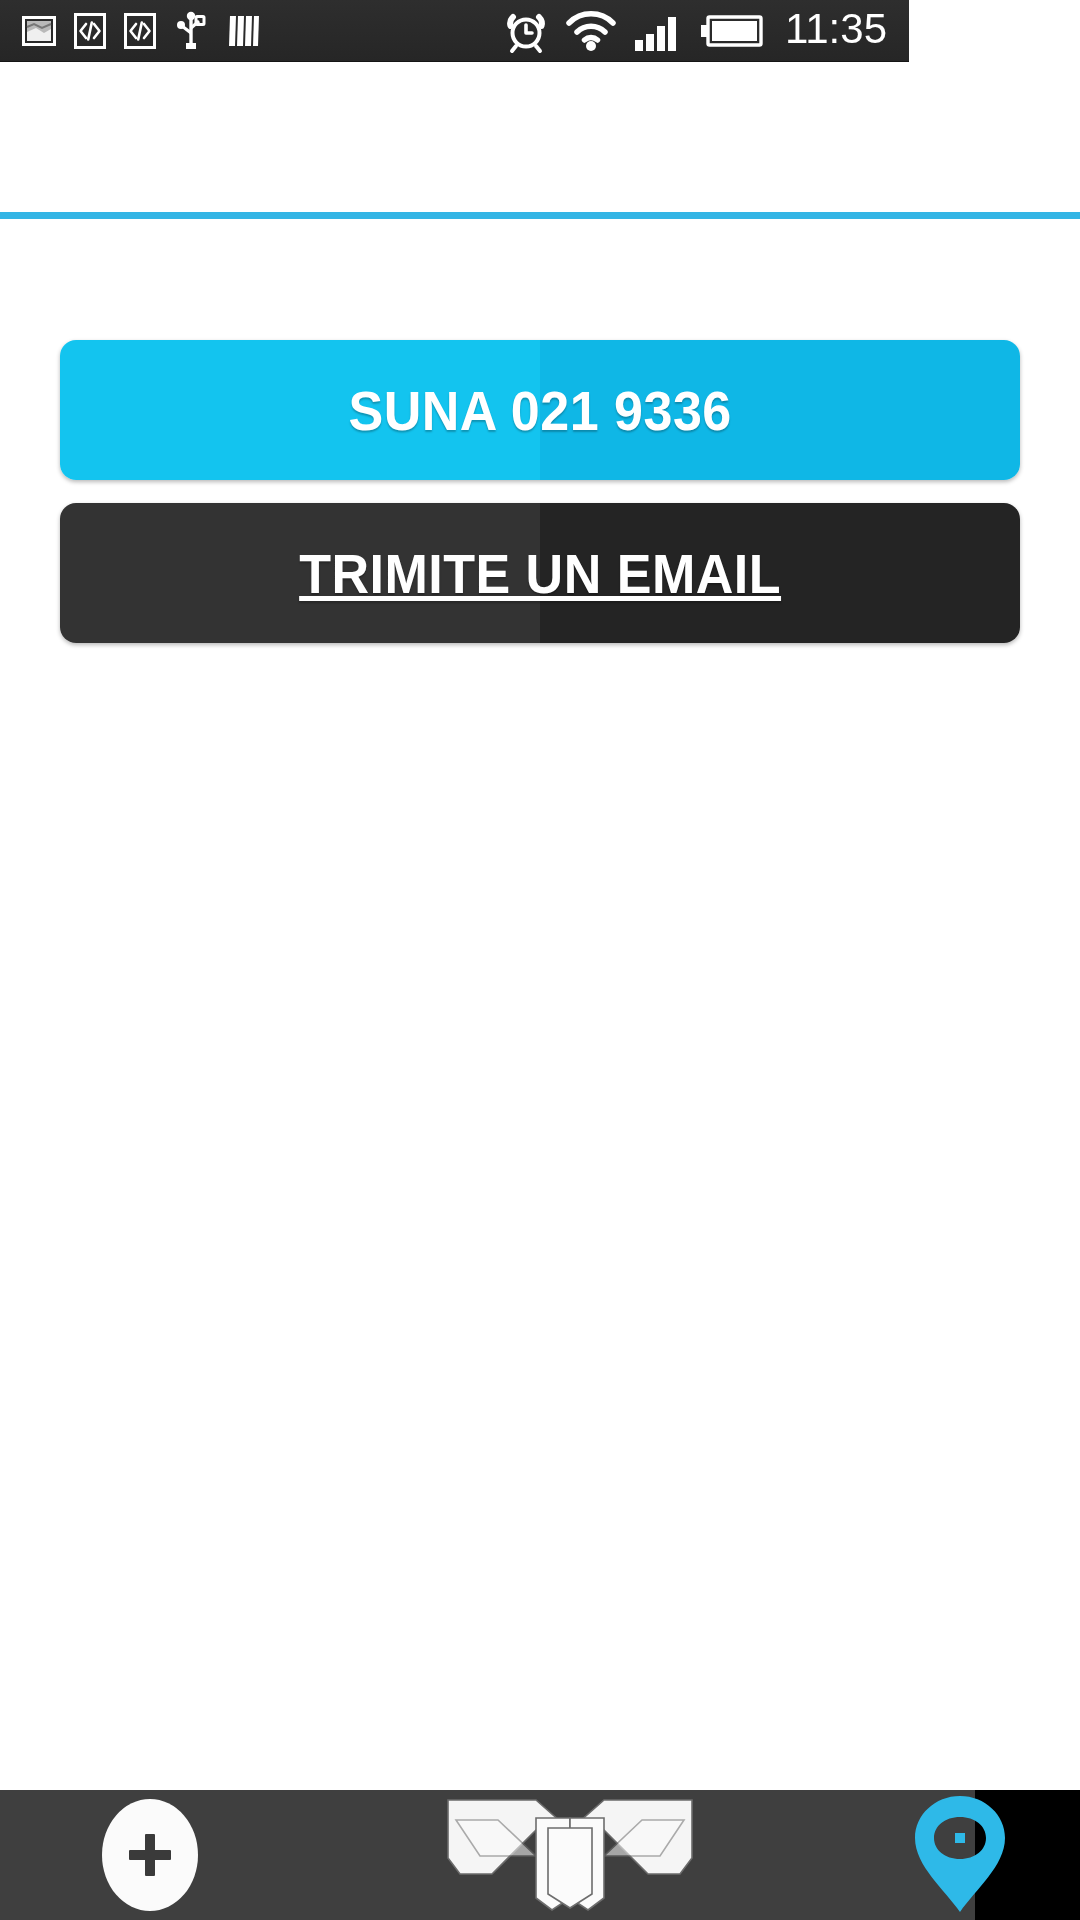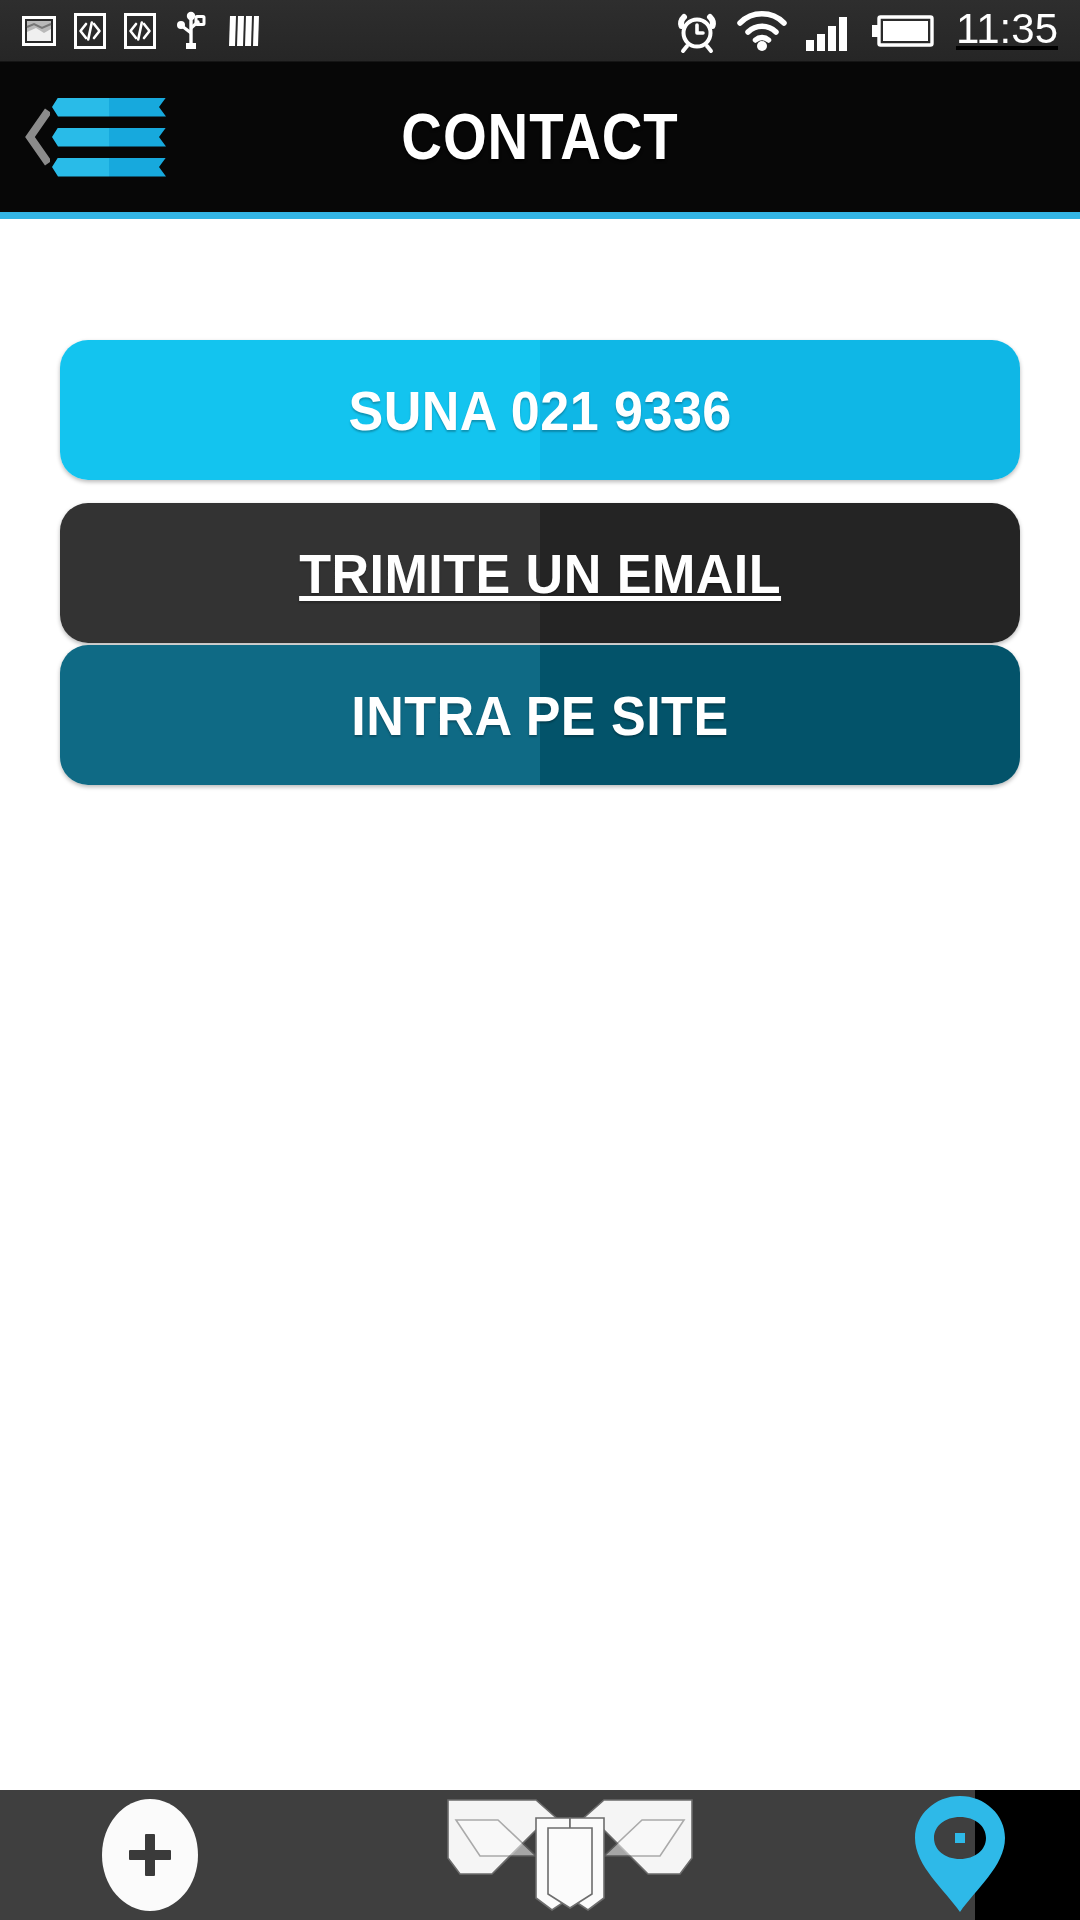--- a/index.html
+++ b/index.html
@@ -6,25 +6,24 @@
   html, body {
     width:1080px; height:1920px;
     background:#ffffff;
     font-family:"Liberation Sans", sans-serif;
     overflow:hidden;
   }
   #screen { position:relative; width:1080px; height:1920px; background:#ffffff; }
 
   
   .statusbar{
-    position:absolute; left:0; top:0; width:1080px; height:62px;
+    position:absolute; left:0; top:0; width:909px; height:62px;
     background:linear-gradient(#2e2e2e,#262626);
     display:flex; align-items:center;
     border-bottom:1px solid #151515;
-    text-decoration:underline;
   }
   .sb-left{ display:flex; align-items:center; gap:18px; padding-left:22px; }
   .sb-right{ margin-left:auto; display:flex; align-items:center; gap:16px; padding-right:22px; }
   .sb-icon{ display:flex; align-items:center; justify-content:center; }
   .sb-clock{
     color:#ffffff; font-size:42px; letter-spacing:0px;
     font-family:"Liberation Sans", sans-serif; font-weight:400;
     line-height:1; padding-left:6px; padding-bottom:3px;
   }
 
@@ -54,21 +53,21 @@
   }
   .accent-rule{
     position:absolute; left:0; top:212px; width:1080px; height:7px;
     background:#33b5e5;
   }
 
   
   .content{ position:absolute; left:0; top:219px; width:1080px; height:1571px; background:#fff; }
   .btn{
     position:absolute; left:60px; width:960px; height:140px;
-    border-radius:28px; border:none; cursor:pointer;
+    border-radius:16px; border:none; cursor:pointer;
     display:flex; align-items:center; justify-content:center;
     color:#ffffff; font-size:56px; font-weight:bold; letter-spacing:0.5px;
     font-family:"Liberation Sans Narrow","Liberation Sans", sans-serif;
     text-shadow:0 2px 2px rgba(0,0,0,.25);
     box-shadow:0 2px 4px rgba(0,0,0,.28);
   }
   .btn span{ transform:scaleX(0.93); transform-origin:center; display:inline-block; }
   .btn-call{
     top:121px;
     background:linear-gradient(to right,#13c4ef 0%,#13c4ef 50%,#0fb7e6 50%,#0fb7e6 100%);
@@ -191,53 +190,33 @@
           <rect x="7" y="3" width="53" height="28" fill="none" stroke="#fff" stroke-width="3.4" rx="1.5"></rect>
           <rect x="11" y="7" width="45" height="20" fill="#fff"></rect>
           <rect x="0" y="11" width="7" height="12" fill="#fff"></rect>
         </svg>
       </span>
 
       <span class="sb-clock">11:35</span>
     </div>
   </div>
 
-  <div class="header">
-
-    <div class="nav-left">
-      <span class="back-chev">
-        <svg width="26" height="62" viewBox="0 0 26 62">
-          <path d="M22 8 L6 31 L22 54" fill="none" stroke="#8b8b8b" stroke-width="8" stroke-linecap="square" stroke-linejoin="miter"></path>
-        </svg>
-      </span>
-      <span class="burger">
-        <i class="bar"></i>
-        <i class="bar"></i>
-        <i class="bar"></i>
-      </span>
-    </div>
-
-    <div class="header-title">CONTACT</div>
-  </div>
 
   <div class="accent-rule"></div>
 
   <div class="content">
 
     <button class="btn btn-call">
       <span>SUNA 021 9336</span>
     </button>
 
     <button class="btn btn-email">
       <span>TRIMITE UN EMAIL</span>
     </button>
 
-    <button class="btn btn-site">
-      <span>INTRA PE SITE</span>
-    </button>
   </div>
 
   <div class="bottombar">
 
     <div class="bb-slot bb-add">
       <span class="add-circle">
         <svg width="56" height="56" viewBox="0 0 56 56">
           <rect x="23" y="7" width="10" height="42" rx="1" fill="#3a3a3a"></rect>
           <rect x="7" y="23" width="42" height="10" rx="1" fill="#3a3a3a"></rect>
         </svg>

